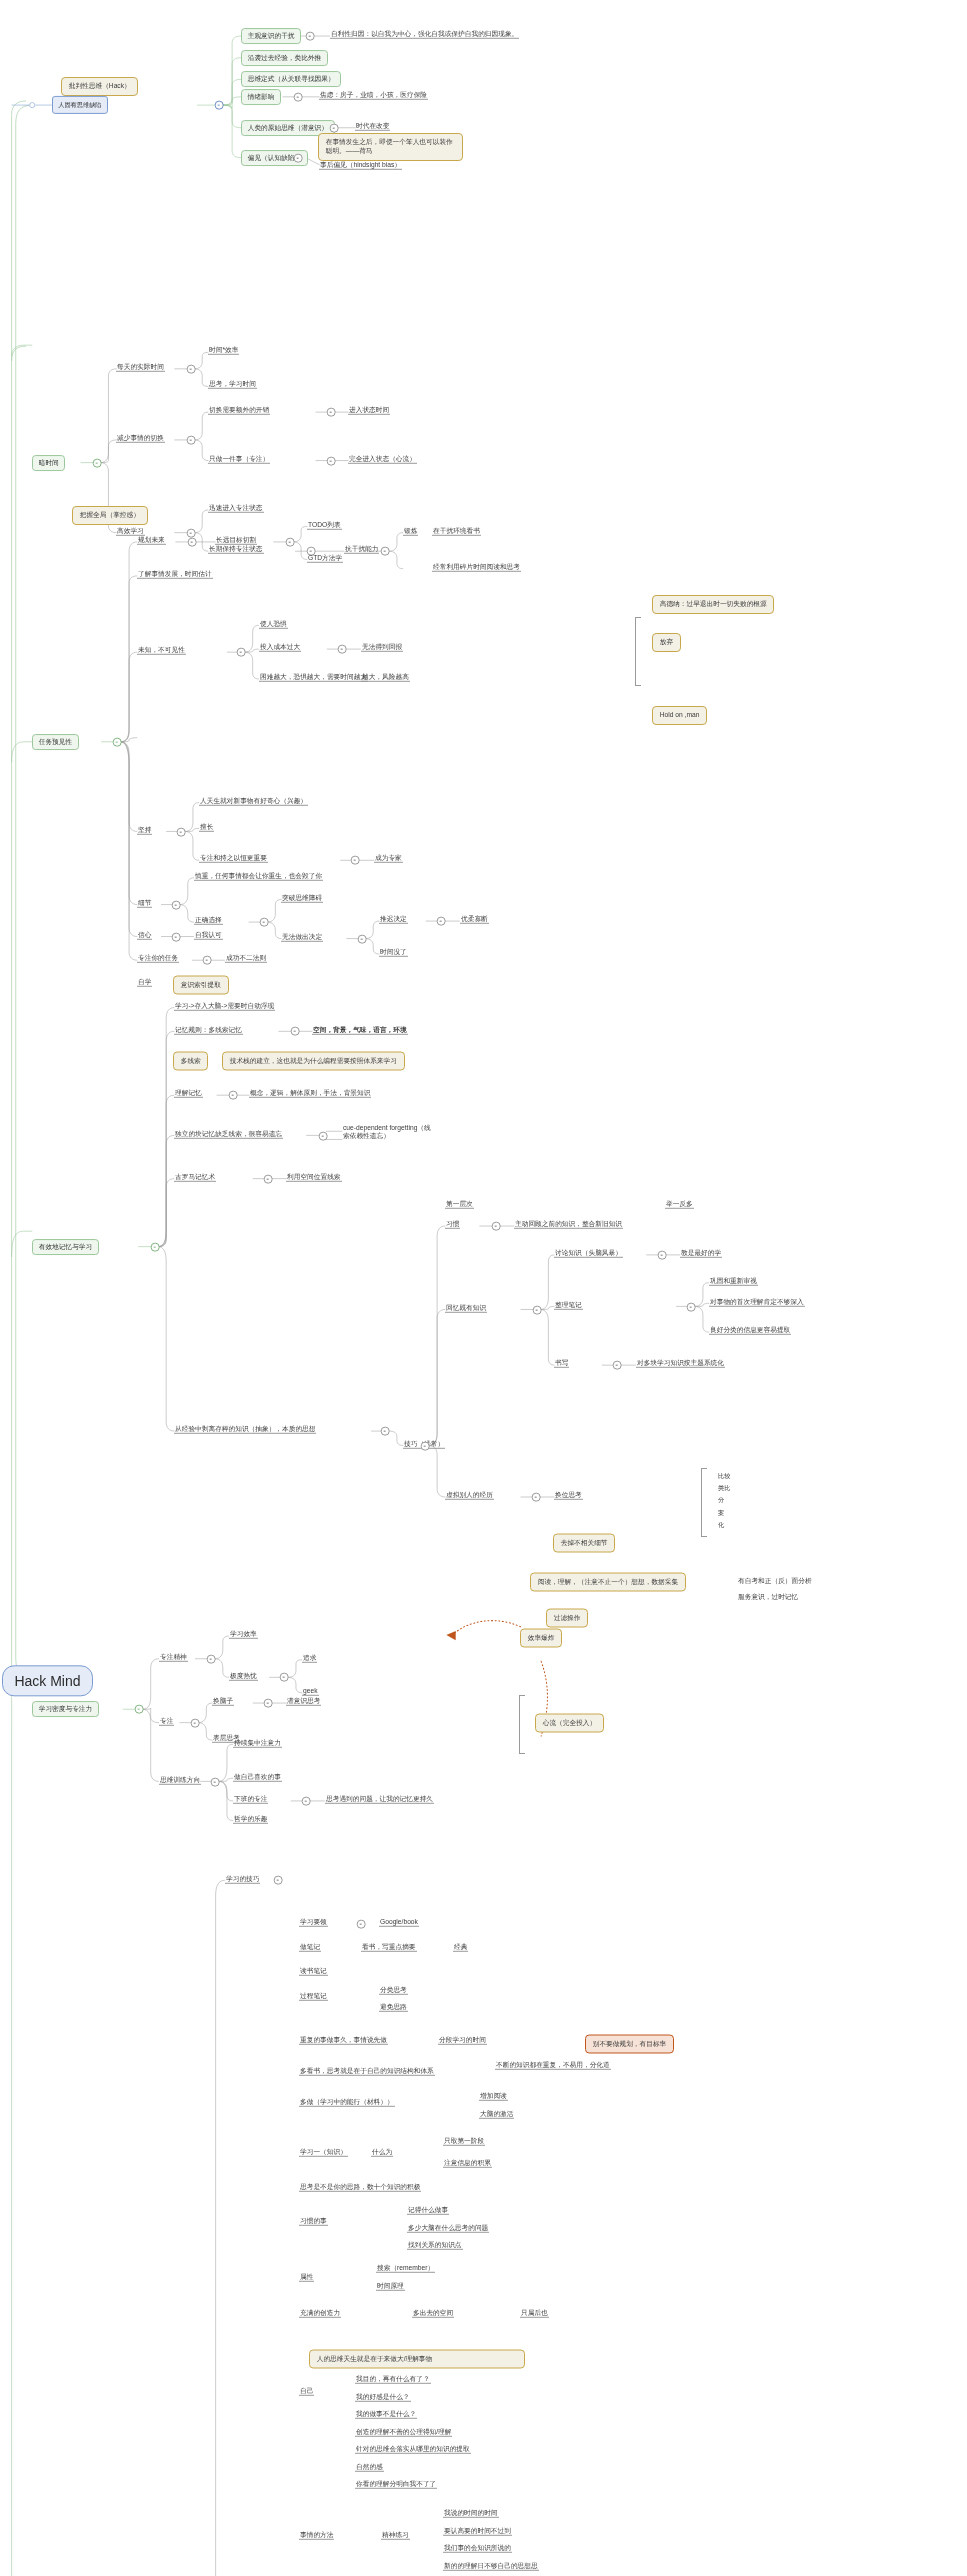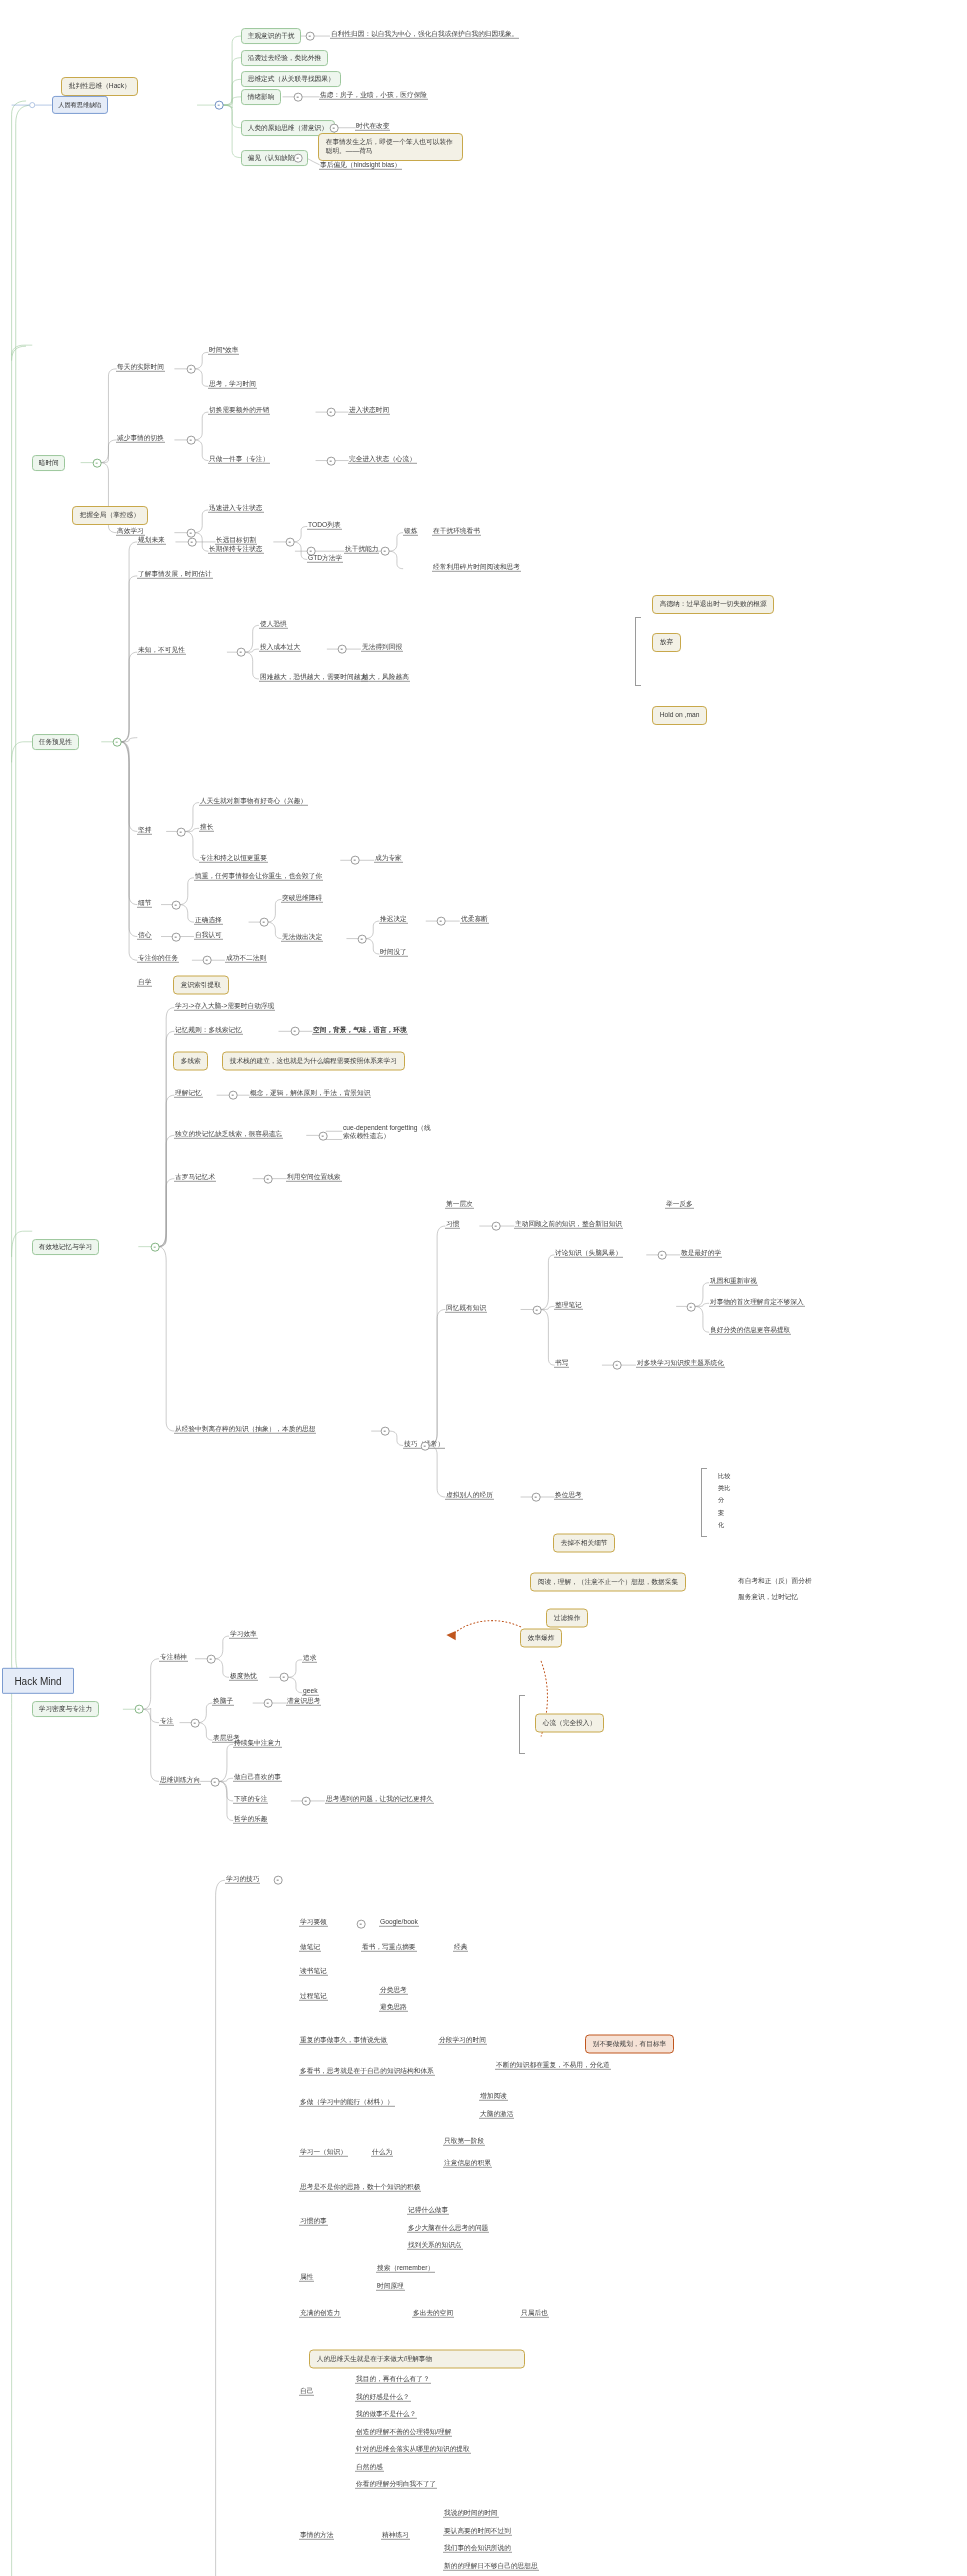--- a/index.html
+++ b/index.html
@@ -47,22 +47,22 @@
     padding:3.6px 5.7px;
     white-space:nowrap;
     transform:translateY(-50%);
   }
 
   
   .root{
     position:absolute;
     background:#e5ecf8;
     border:0.5px solid #7b9bd0;
-    border-radius:1px;
-    font-size:10px;
+    border-radius:12px;
+    font-size:14px;
     color:#2b2b2b;
     padding:6.7px 11.3px;
     white-space:nowrap;
     transform:translateY(-50%);
   }
   .root.small{
     font-size:6.2px;padding:3.6px 5.2px;border-radius:3.1px;
   }
 
   

